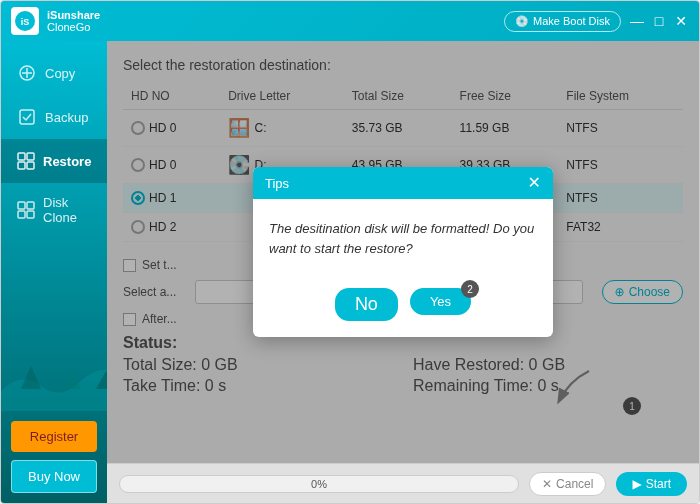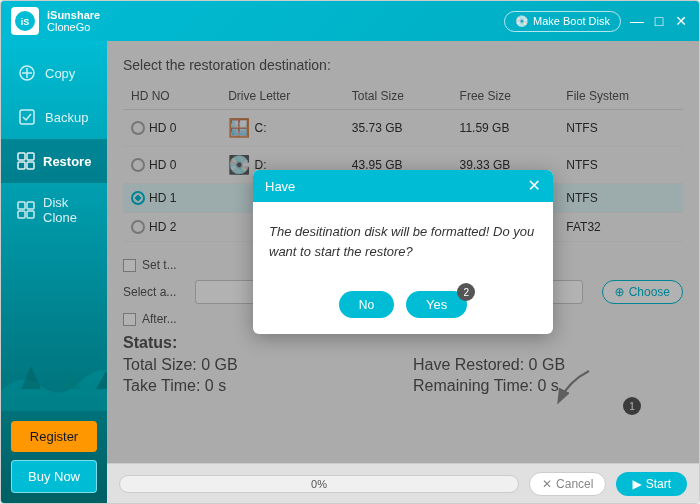--- a/index.html
+++ b/index.html
@@ -120,21 +120,21 @@
       margin-top: auto;
       padding: 10px;
       display: flex;
       flex-direction: column;
       gap: 8px;
     }
     .register-btn {
       background: #ff9800;
       border: none;
       border-radius: 4px;
-      color: #0f172a;
+      color: #7f1d1d;
       padding: 8px;
       width: 100%;
       cursor: pointer;
       font-size: 13px;
     }
     .buy-now-btn {
       background: #00bcd4;
       border: 1px solid rgba(255,255,255,0.5);
       border-radius: 4px;
       color: white;
@@ -369,21 +369,21 @@
       gap: 12px;
       position: relative;
     }
     .modal-no-btn {
       background: #00bcd4;
       border: none;
       border-radius: 14px;
       color: white;
       padding: 6px 20px;
       cursor: pointer;
-      font-size: 12px;
+      font-size: 18px;
     }
     .modal-yes-btn {
       background: #00bcd4;
       border: none;
       border-radius: 14px;
       color: white;
       padding: 6px 20px;
       cursor: pointer;
       font-size: 13px;
       position: relative;
@@ -610,21 +610,21 @@
           </svg>
         </div>
 
         <div style="position:absolute;right:58px;bottom:48px;width:18px;height:18px;background:#555;border-radius:50%;color:white;font-size:10px;display:flex;align-items:center;justify-content:center;">
           <span>1</span>
         </div>
 
         <div class="modal-overlay">
           <div class="modal-box">
             <div class="modal-header">
-              <span>Have</span>
+              <span>Tips</span>
               <button class="modal-close">✕</button>
             </div>
             <div class="modal-body">
               <span>The desitination disk will be formatted! Do you want to start the restore?</span>
             </div>
             <div class="modal-footer">
               <button class="modal-no-btn">No</button>
               <div style="position:relative;display:inline-block;">
                 <button class="modal-yes-btn">Yes</button>
                 <div class="badge-2">

